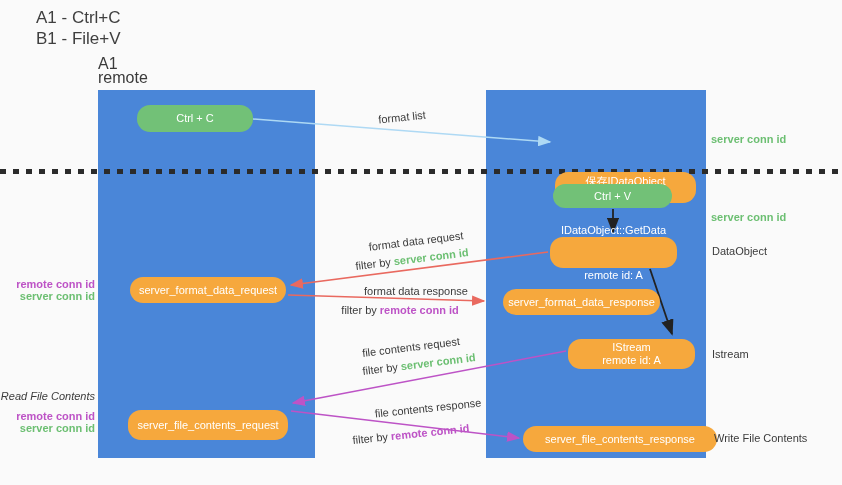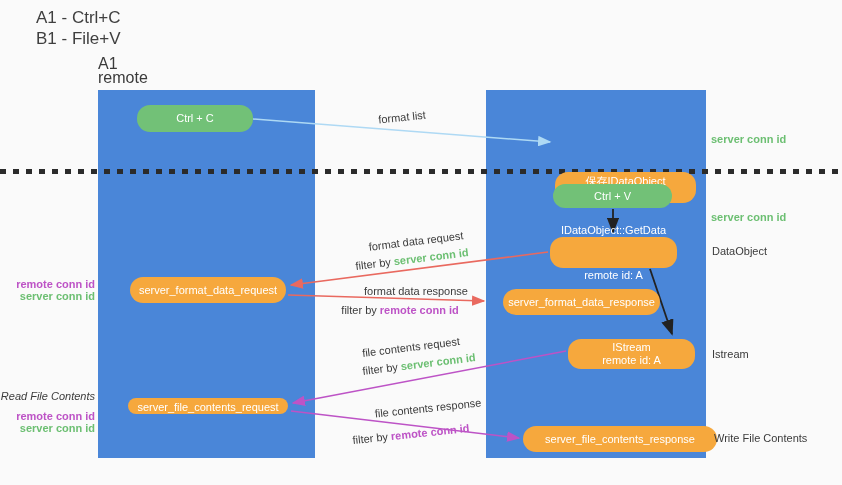--- a/index.html
+++ b/index.html
@@ -114,21 +114,21 @@
 
   <div class="node orange" style="left:488px; top:289px; width:157px; height:26px;margin-left:15px;">
     <span>server_format_data_response</span>
   </div>
 
   <div class="node orange" style="left:568px; top:339px; width:127px; height:30px;">
     <span>IStream</span>
     <span>remote id: A</span>
   </div>
 
-  <div class="node orange" style="left:128px; top:398px; width:160px; height:16px;justify-content:flex-end;">
+  <div class="node orange" style="left:128px; top:410px; width:160px; height:30px;">
     <span>server_file_contents_request</span>
   </div>
 
   <div class="node orange" style="left:523px; top:426px; width:194px; height:26px;">
     <span>server_file_contents_response</span>
   </div>
 
   <div class="edge-label tilt" style="left:416px; top:241px;">format data request</div>
 
   <div class="edge-label tilt" style="left:412px; top:259px;">

